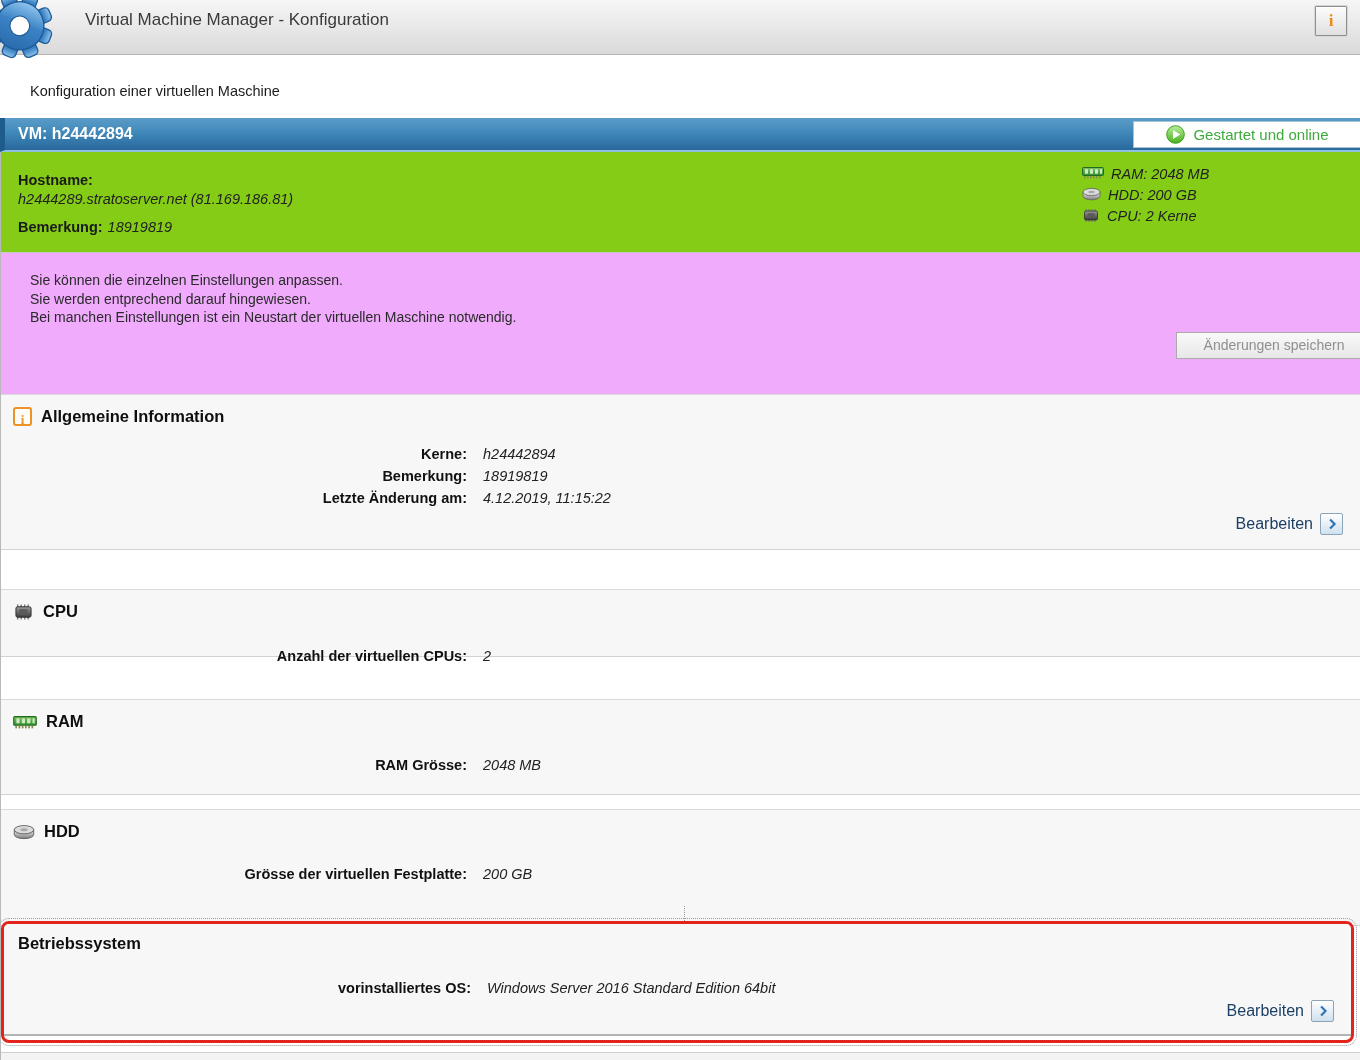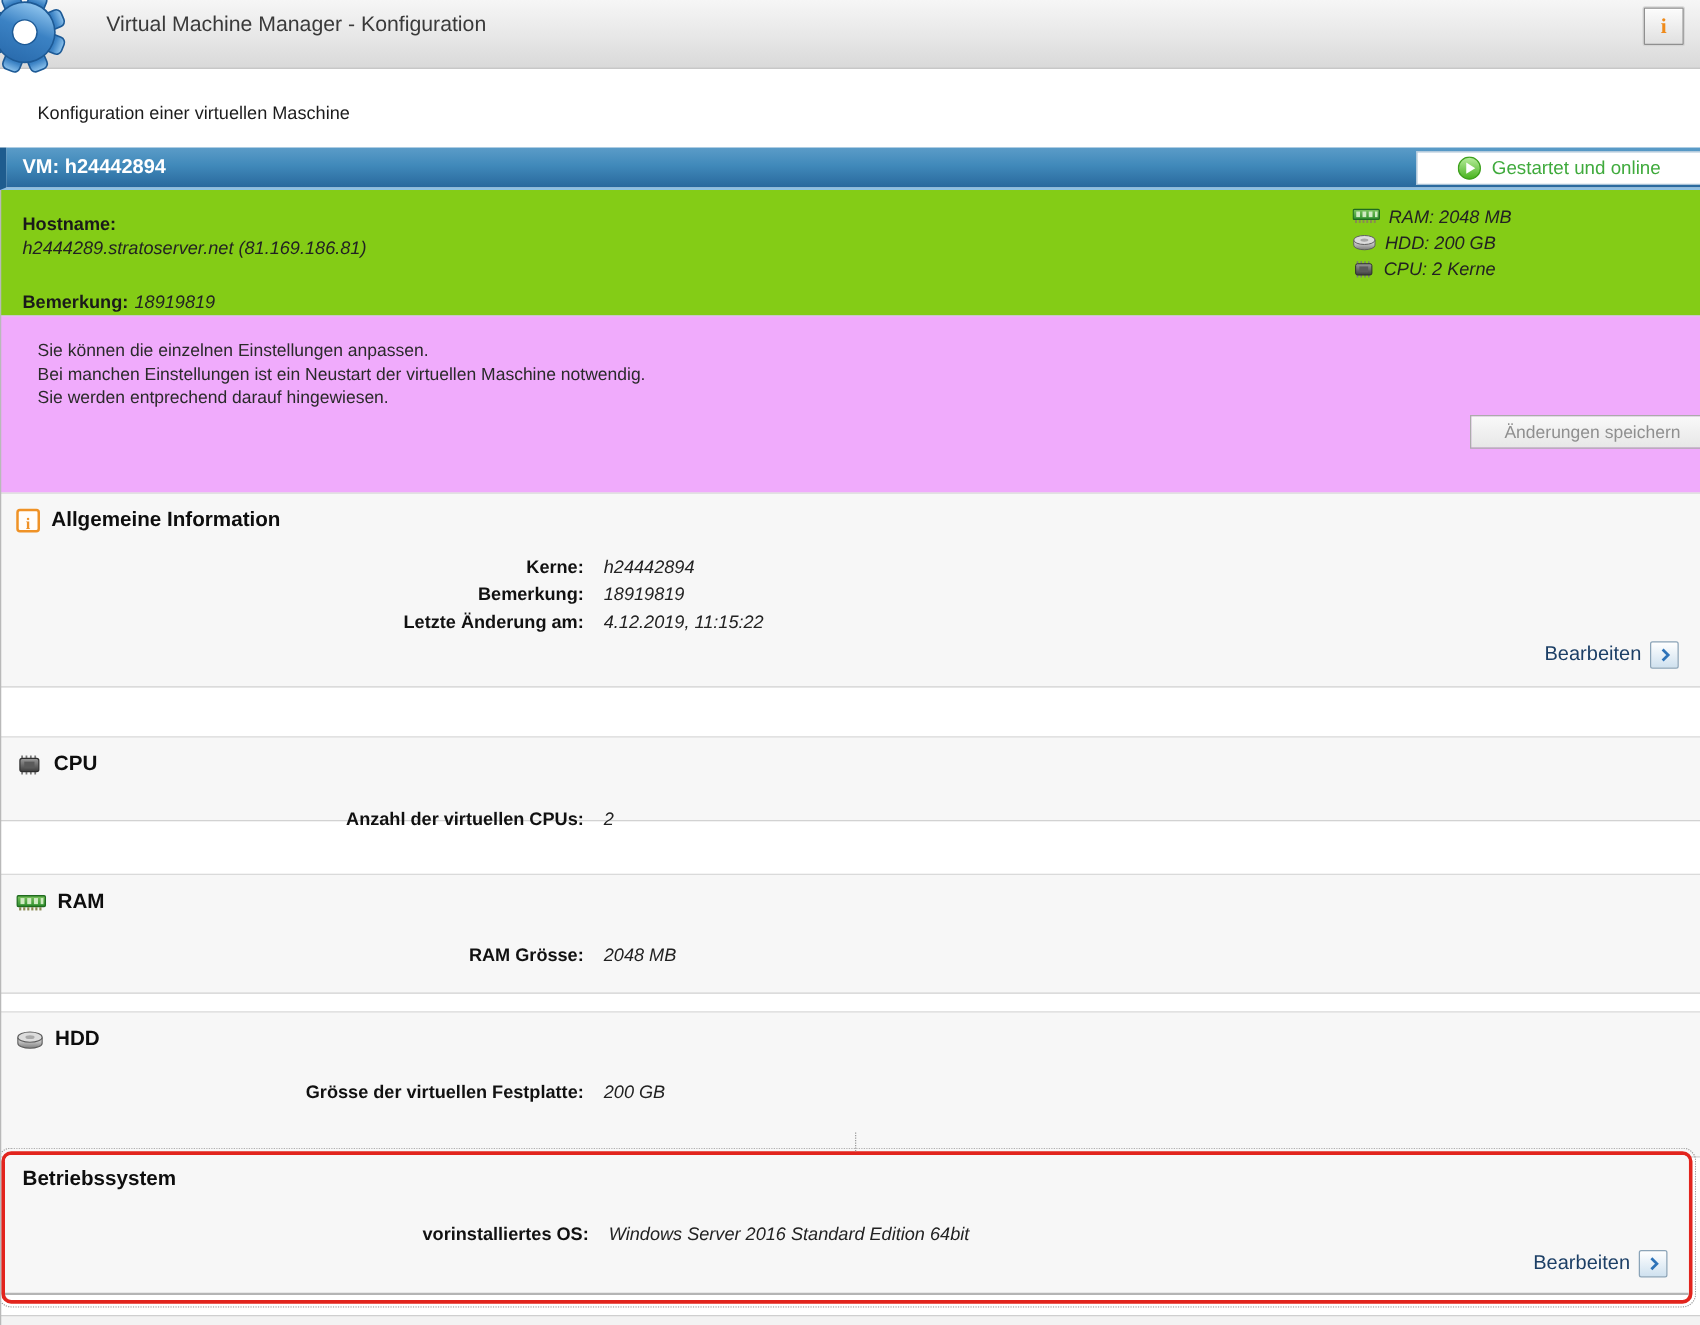--- a/index.html
+++ b/index.html
@@ -50,21 +50,21 @@
   .play-icon { width:19px; height:19px; flex:0 0 auto; }
 
   
   .vm-info-panel {
     position:absolute; left:0; top:152px; width:1360px; height:101px;
     background:#84cc16; border-bottom:1px solid #c6c6c6;
   }
   .host-block { position:absolute; left:18px; top:19px; font-size:14.5px; line-height:19px; }
   .host-label { font-weight:bold; }
   .host-value { font-style:italic; color:#222; }
-  .bemerkung-line { margin-top:24px; }
+  .bemerkung-line { margin-top:9px; }
   .bemerkung-line .host-value { margin-left:5px; }
   .specs { position:absolute; left:1082px; top:14px; }
   .spec-row { display:flex; gap:7px; height:21px; }
   .spec-text { font-style:italic; font-size:14.5px; color:#222; }
 
   
   .intro-area { position:absolute; left:0; top:253px; width:1360px; height:142px; background:#f0abfc; }
   .intro-text { position:absolute; left:30px; top:18px; font-size:14px; color:#2a2a2a; line-height:18.5px; }
   .save-button {
     position:absolute; left:1176px; top:332px; width:196px; height:27px;
@@ -261,22 +261,22 @@
         <rect x="5.5" y="5.2" width="7" height="4.6" fill="#5a5a5a"></rect>
       </svg>
       <span class="spec-text">CPU: 2 Kerne</span>
     </div>
   </div>
 </div>
 
 <div class="intro-area">
   <div class="intro-text">
     <div>Sie können die einzelnen Einstellungen anpassen.</div>
+    <div>Sie werden entprechend darauf hingewiesen.</div>
     <div>Bei manchen Einstellungen ist ein Neustart der virtuellen Maschine notwendig.</div>
-    <div>Sie werden entprechend darauf hingewiesen.</div>
   </div>
 </div>
 <div class="save-button">Änderungen speichern</div>
 
 <div class="section sec-general">
   <div class="section-title">
     <span class="info-sq"><span class="i-glyph">i</span></span>
     <span>Allgemeine Information</span>
   </div>
   <div class="kv-rows">

